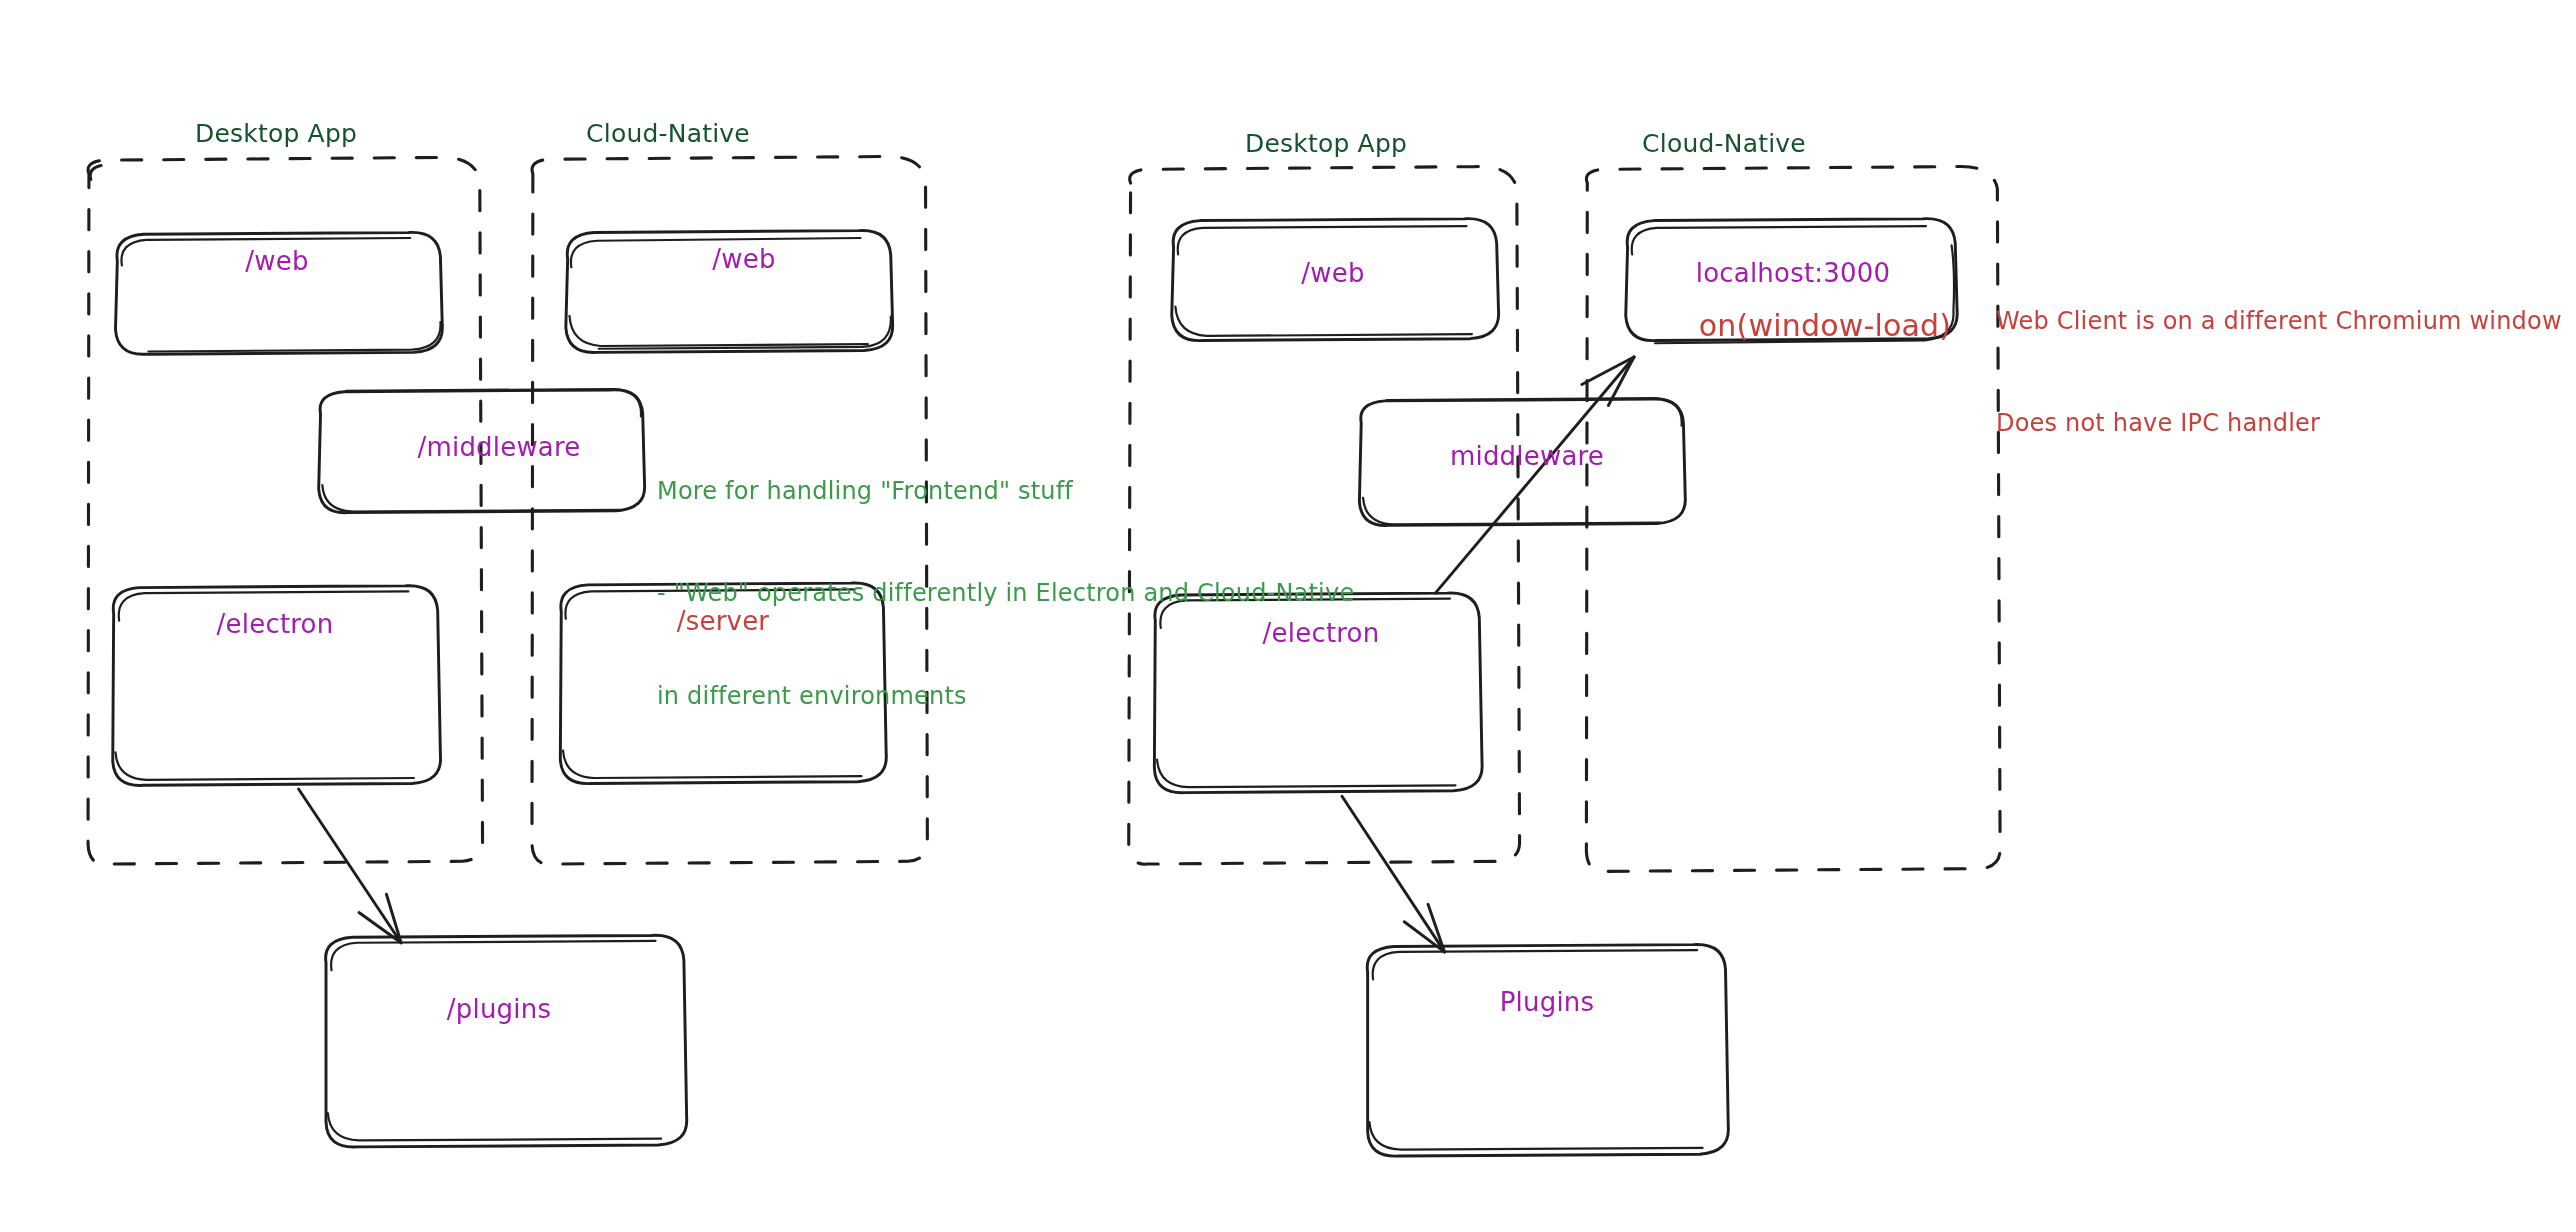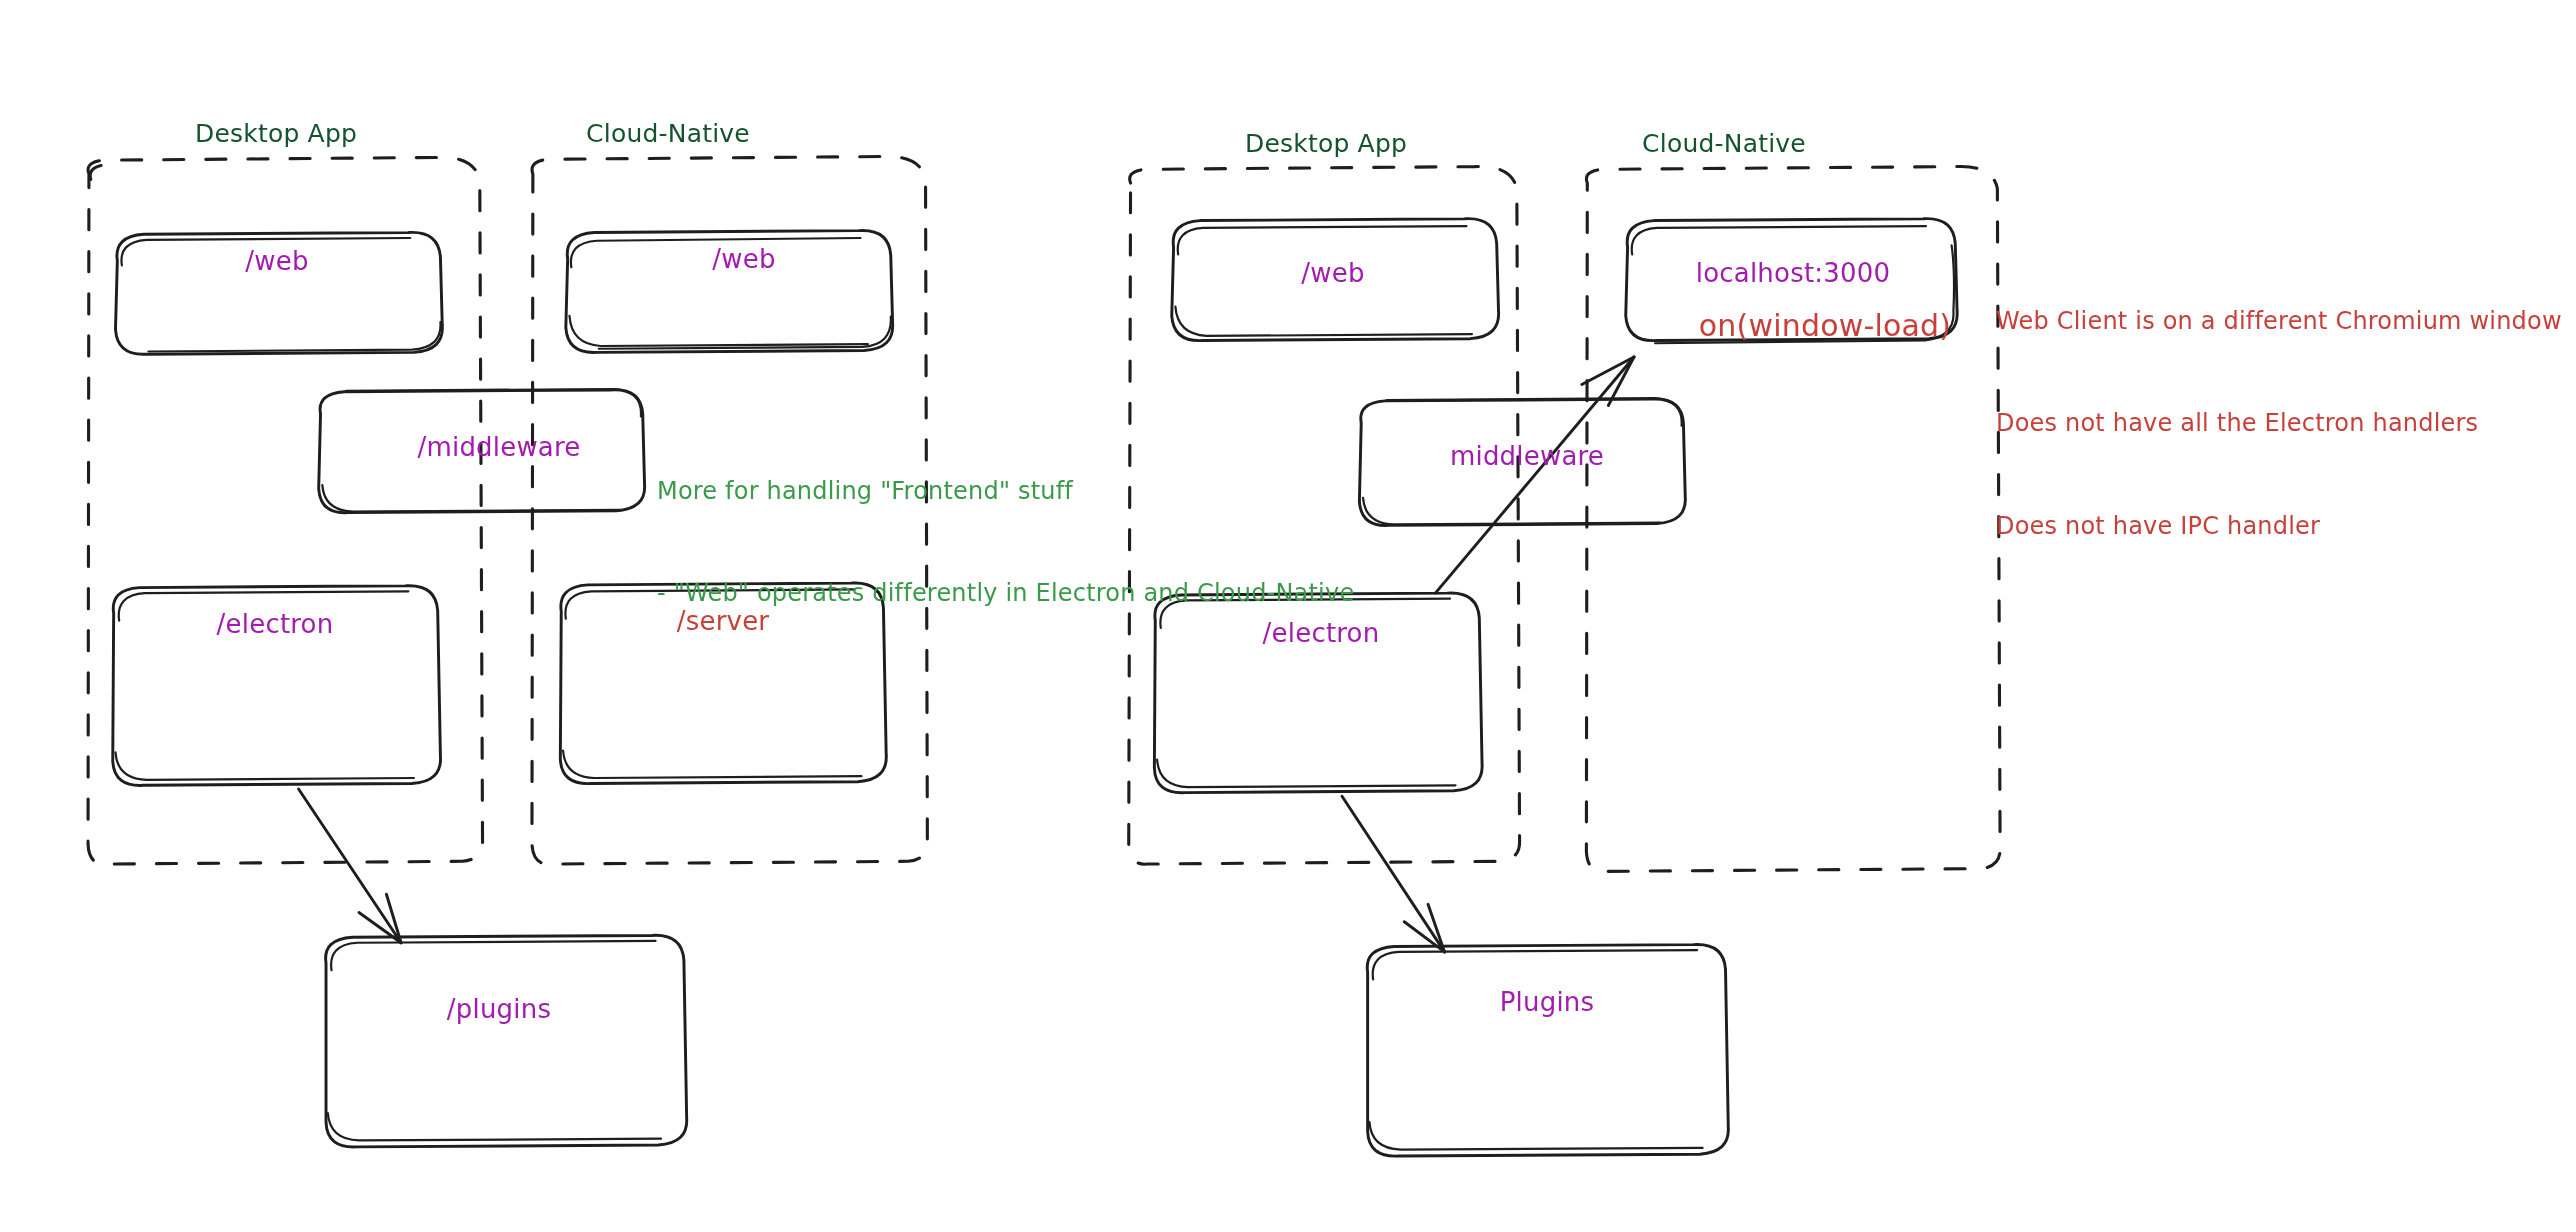--- a/index.html
+++ b/index.html
@@ -199,38 +199,38 @@
 
   <div class="txt node-label" style="left:275px; top:607px;">/electron</div>
 
   <div class="txt node-label red" style="left:723px; top:604px;">/server</div>
 
   <div class="txt node-label" style="left:499px; top:992px;">/plugins</div>
 
   <div class="txt annot green" style="left:657px; top:406px;">
     <div>More for handling "Frontend" stuff</div>
     <div>- "Web" operates differently in Electron and Cloud-Native</div>
+    <div>in different environments</div>
   </div>
 
   <div class="txt group-title" style="left:1326px; top:127px;">Desktop App</div>
 
   <div class="txt group-title" style="left:1724px; top:127px;">Cloud-Native</div>
 
   <div class="txt node-label" style="left:1333px; top:256px;">/web</div>
 
   <div class="txt node-label" style="left:1793px; top:256px;">localhost:3000</div>
 
   <div class="txt sub-label" style="left:1825px; top:306px;">on(window-load)</div>
 
   <div class="txt node-label" style="left:1527px; top:439px;">middleware</div>
 
   <div class="txt node-label" style="left:1321px; top:616px;">/electron</div>
 
   <div class="txt node-label" style="left:1547px; top:985px;">Plugins</div>
 
   <div class="txt annot red" style="left:1996px; top:236px;">
     <div>Web Client is on a different Chromium window</div>
-    <div>Does not have all the Electron handlers</div>
     <div>Does not have IPC handler</div>
   </div>
 
 </div>
 
 
 </body></html>

